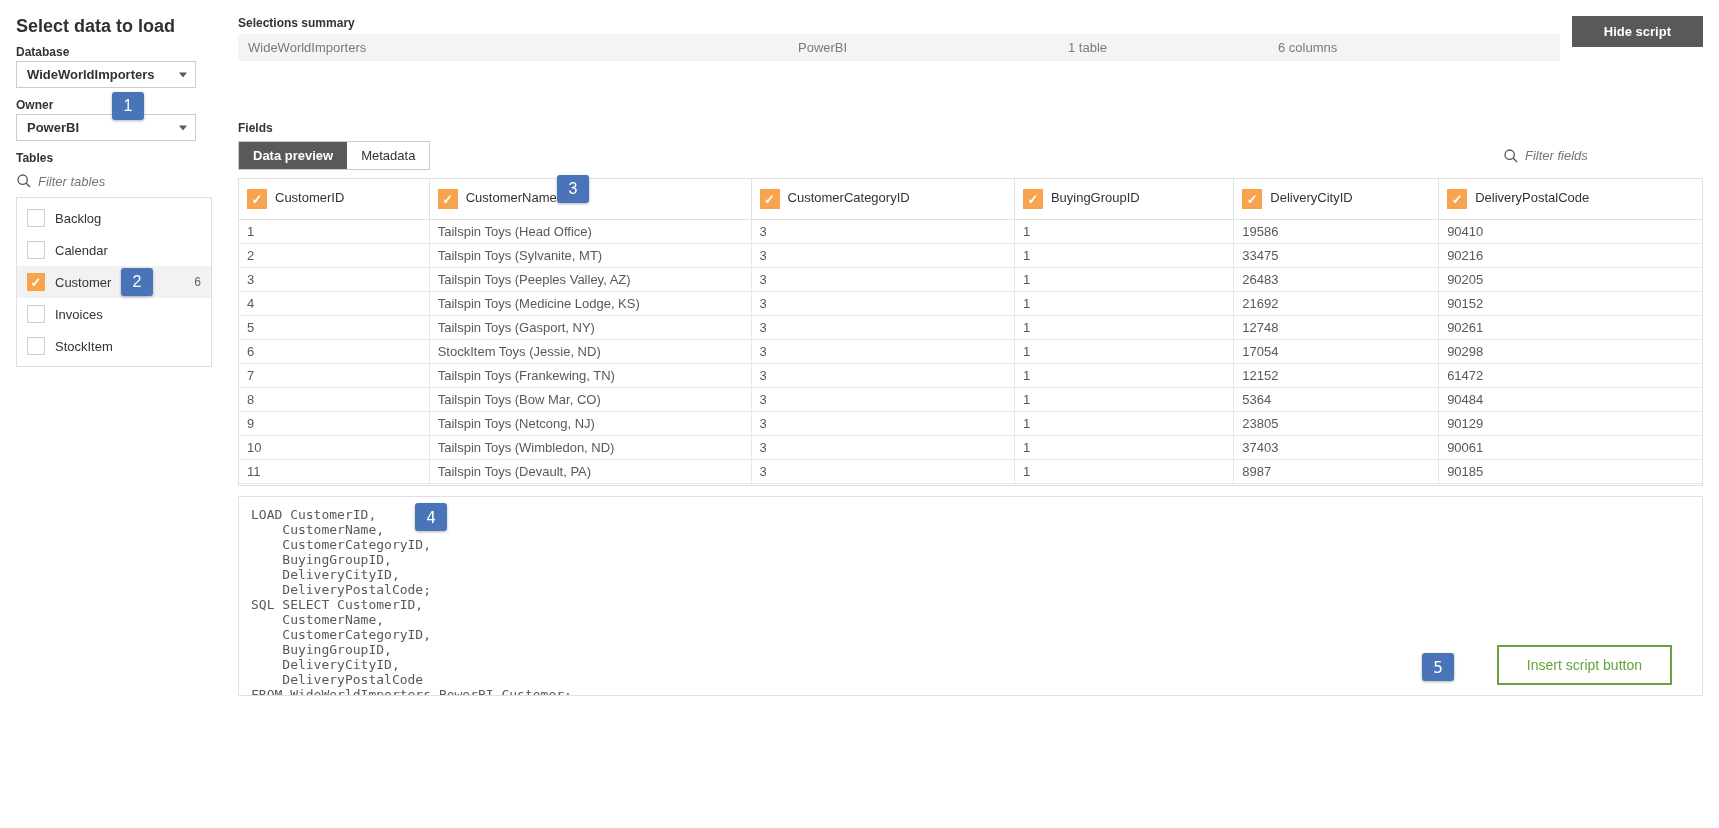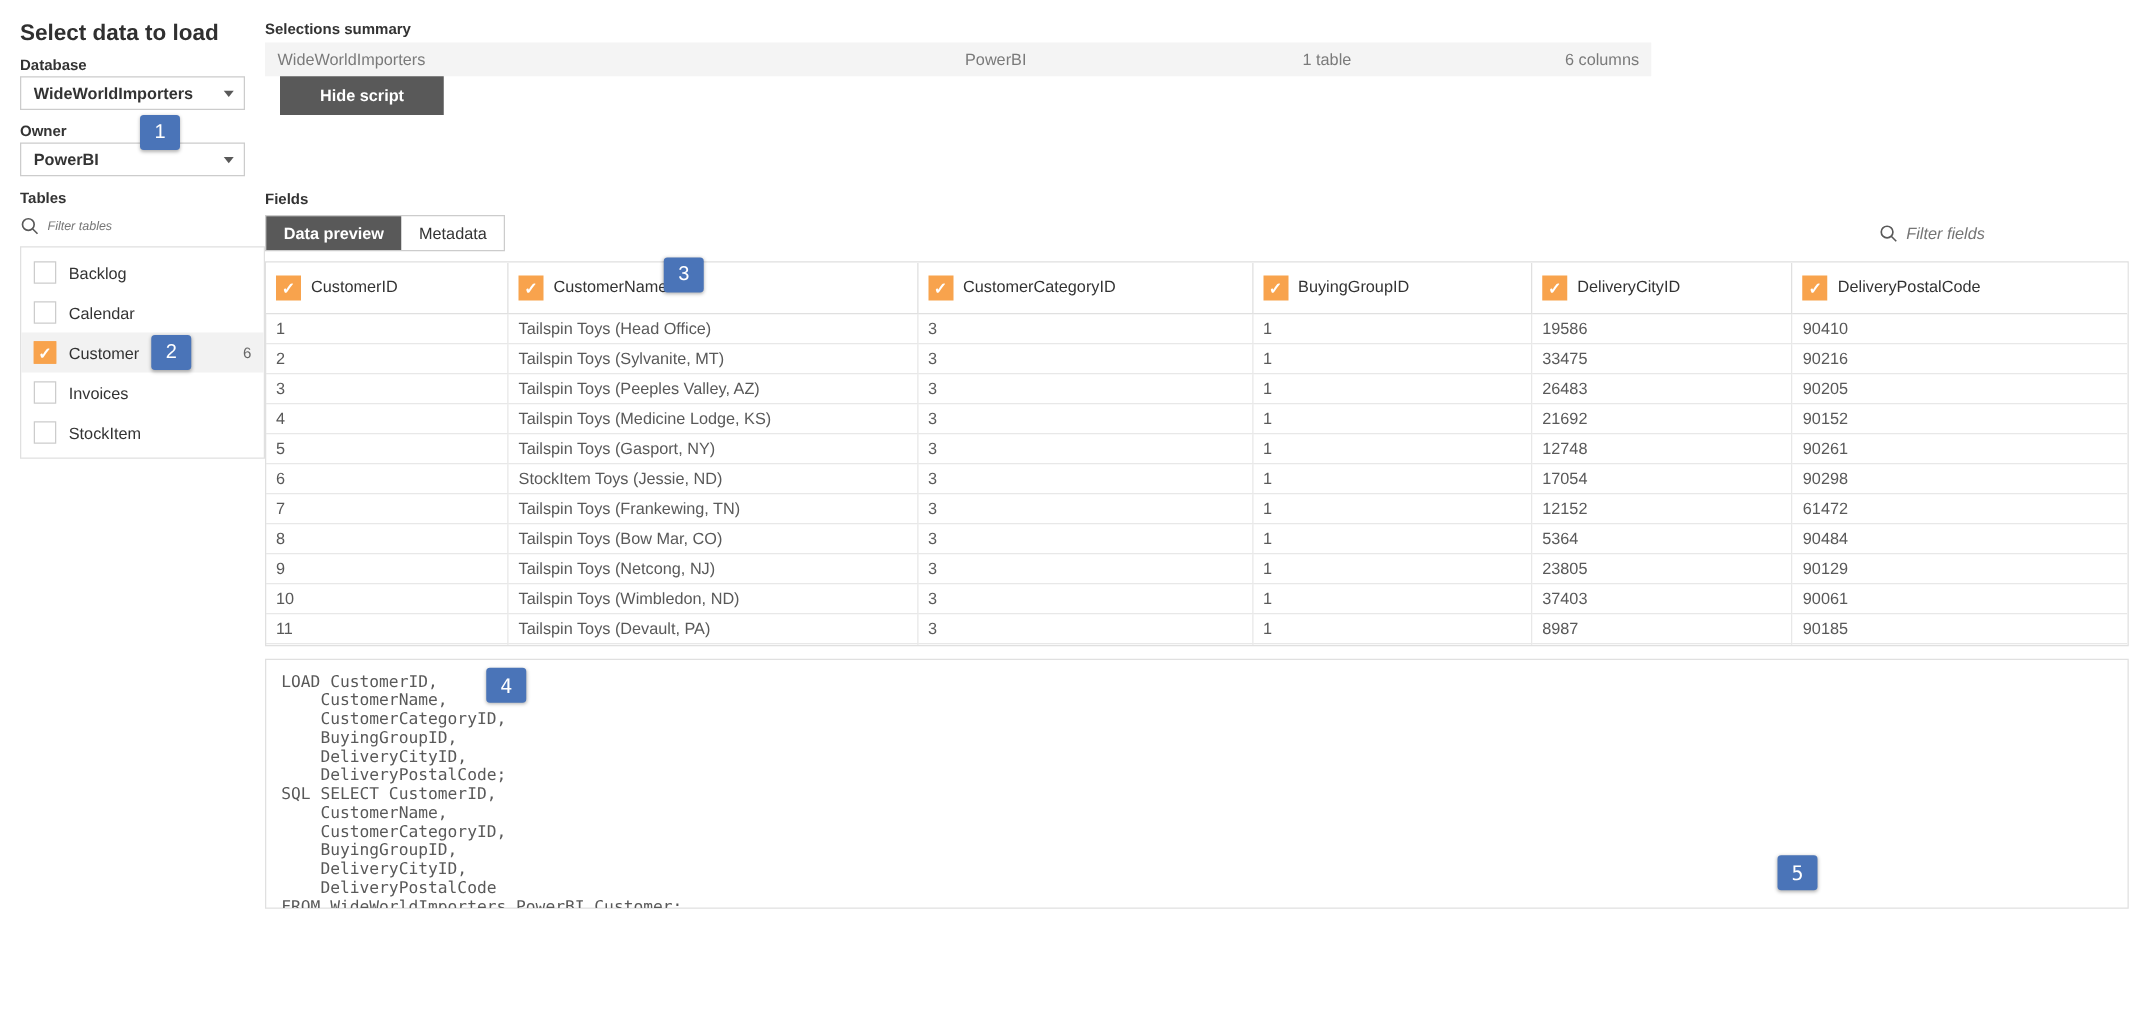--- a/index.html
+++ b/index.html
@@ -1,45 +1,45 @@
 <!DOCTYPE html>
 <html><head>
 <meta charset="utf-8">
 <style>
 * { box-sizing: border-box; margin: 0; padding: 0; }
 body { font-family: Arial, sans-serif; font-size: 13px; color: #333; background: #fff; width: 1719px; }
 
-.container { display: flex; gap: 0; padding: 16px; }
+.container { display: flex; gap: 26px; padding: 16px; }
 
 .left-panel { width: 196px; flex-shrink: 0; }
 .right-panel { flex: 1; min-width: 0; }
 
 .page-title { font-size: 18px; font-weight: bold; color: #303030; margin-bottom: 8px; }
 
 .field-label { font-weight: bold; font-size: 12px; color: #333; margin-bottom: 2px; display: block; }
 
 .dropdown { position: relative; width: 180px; border: 1px solid #ccc; background: #fff; padding: 5px 24px 5px 10px; font-weight: bold; cursor: pointer; margin-bottom: 10px; }
 .dropdown::after { content: ''; position: absolute; right: 8px; top: 50%; transform: translateY(-50%); border-left: 4px solid transparent; border-right: 4px solid transparent; border-top: 5px solid #595959; }
 
 .badge { position: absolute; width: 32px; height: 28px; background: #4a74b8; color: #fff; font-size: 16px; display: flex; align-items: center; justify-content: center; border-radius: 3px; box-shadow: 0 1px 3px rgba(0,0,0,.3); z-index: 10; }
 
 .search-row { display: flex; align-items: center; gap: 6px; margin: 8px 0; }
 .search-icon { width: 16px; height: 16px; }
 .search-icon svg { width: 16px; height: 16px; }
-.search-input { border: none; outline: none; font-style: italic; color: #999; font-size: 10px; width: 140px; }
+.search-input { border: none; outline: none; font-style: italic; color: #999; font-size: 13px; width: 140px; }
 
 .tables-box { border: 1px solid #e0e0e0; padding: 4px 0; }
 .table-item { display: flex; align-items: center; padding: 7px 10px; cursor: pointer; }
 .table-item.selected { background: #f2f2f2; }
 .chk { width: 18px; height: 18px; border: 1px solid #ccc; margin-right: 10px; flex-shrink: 0; display: flex; align-items: center; justify-content: center; }
 .chk.checked { background: #f8a34d; border-color: #f8a34d; }
 .chk.checked::after { content: '✓'; color: #fff; font-size: 13px; font-weight: bold; }
 .table-item .count { margin-left: auto; color: #666; font-size: 12px; }
 
-.top-row { display: flex; justify-content: space-between; align-items: flex-start; flex-direction: column; }
+.top-row { display: flex; justify-content: space-between; align-items: flex-start; }
 .btn-dark { background: #595959; color: #fff; border: none; padding: 8px 32px; font-weight: bold; cursor: pointer; font-size: 13px; }
 
 .section-label { font-weight: bold; font-size: 12px; margin-bottom: 4px; display: block; }
 .summary-bar { background: #f4f4f4; padding: 6px 10px; display: flex; color: #7a7a7a; font-size: 13px; }
 .summary-bar > div:nth-child(1){ flex: 0 0 550px; }
 .summary-bar > div:nth-child(2){ flex: 0 0 270px; }
 .summary-bar > div:nth-child(3){ flex: 0 0 210px; }
 .summary-bar > div:nth-child(4){ flex: 1; }
 
 .tabs { display: flex; border: 1px solid #ccc; width: fit-content; }
@@ -285,15 +285,16 @@
     DeliveryCityID,
     DeliveryPostalCode;
 SQL SELECT CustomerID,
     CustomerName,
     CustomerCategoryID,
     BuyingGroupID,
     DeliveryCityID,
     DeliveryPostalCode
 FROM WideWorldImporters.PowerBI.Customer;</span>
       <div class="badge" style="bottom:14px; right:248px; top:auto;">5</div>
+      <button class="insert-btn">Insert script button</button>
     </div>
   </div>
 </div>
 
 </body></html>

